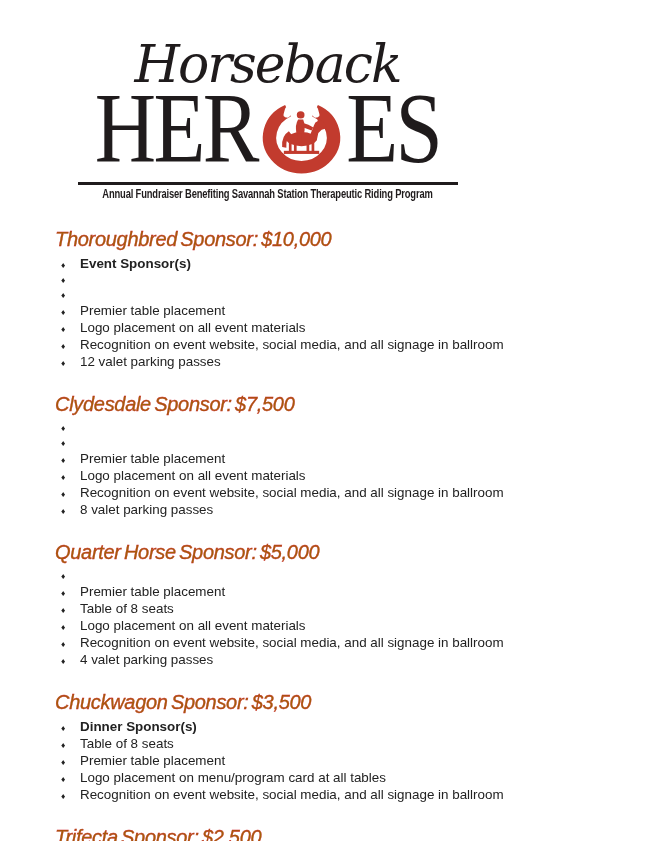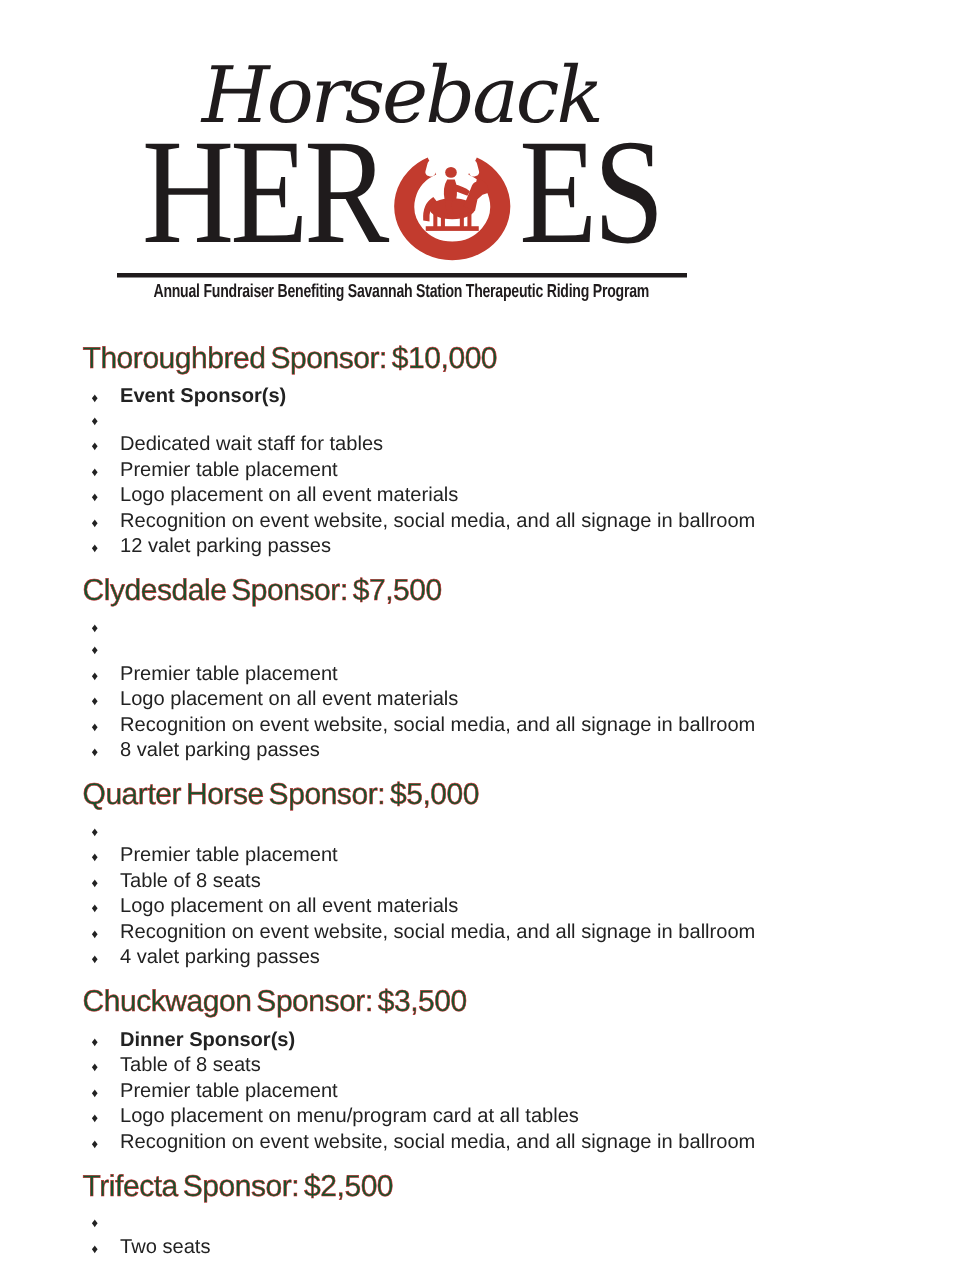--- a/index.html
+++ b/index.html
@@ -56,31 +56,32 @@
     line-height:14px;
     font-weight:700;
     letter-spacing:-0.2px;
     color:#1f1b1c;
     white-space:nowrap;
     transform:scaleX(0.75);
     transform-origin:50% 50%;
   }
   
   .content{margin:0 40px 0 55px;}
-  .sponsor{margin-top:10px;}
+  .sponsor{margin-top:22px;}
   .sponsor:first-child{margin-top:27px;}
   .sponsor-title{
     margin:0 0 6px 0;
     font-family:"Liberation Sans",sans-serif;
+    font-style:italic;
     font-weight:500;
     font-size:20px;
     line-height:22px;
     letter-spacing:-0.3px;
     word-spacing:-2px;
-    color:#14532d;
+    color:#a16207;
     -webkit-text-stroke:0.35px #ce2027;
   }
   .benefit-list{
     list-style:none;
     margin:0;padding:0;
   }
   .benefit-item{
     display:flex;
     align-items:baseline;
     font-size:13.4px;
@@ -149,21 +150,20 @@
     <span class="bglyph">♦</span>
     <span class="btext bold">Event Sponsor(s)</span>
   </li>
 
   <li class="benefit-item">
     <span class="bglyph">♦</span>
   </li>
 
   <li class="benefit-item">
     <span class="bglyph">♦</span>
-    <span class="btext">Dedicated wait staff for tables</span>
   </li>
 
   <li class="benefit-item">
     <span class="bglyph">♦</span>
     <span class="btext">Premier table placement</span>
   </li>
 
   <li class="benefit-item">
     <span class="bglyph">♦</span>
     <span class="btext">Logo placement on all event materials</span>

